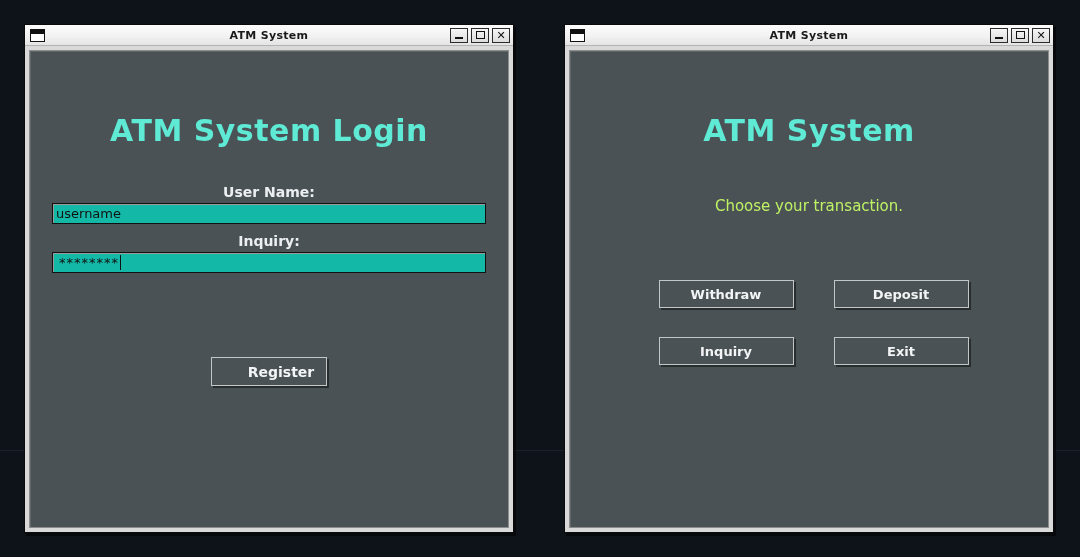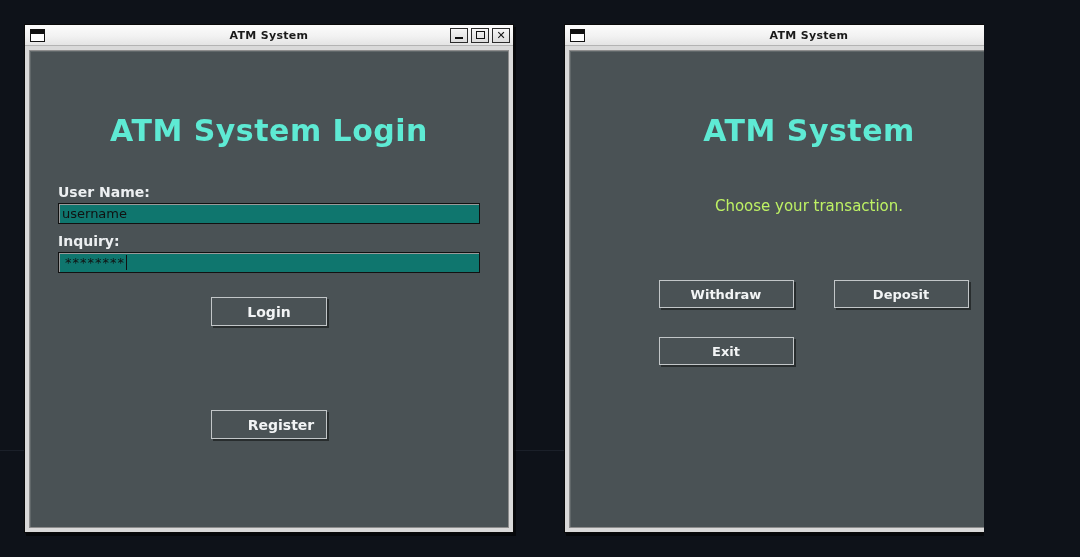--- a/index.html
+++ b/index.html
@@ -2,21 +2,21 @@
 <html><head>
 <meta charset="utf-8">
 <style>
   html, body {
     margin: 0;
     padding: 0;
     background: #0e1219;
   }
   #screen {
     position: relative;
-    width: 984px;
+    width: 1080px;
     height: 557px;
     background: #0e1219;
     overflow: hidden;
     font-family: "DejaVu Sans", "Liberation Sans", sans-serif;
   }
   
   .desk-line {
     position: absolute;
     left: 0;
     top: 450px;
@@ -125,31 +125,31 @@
     color: #5eead4;
     font-size: 30px;
     font-weight: bold;
     letter-spacing: 0.5px;
   }
 
   
   #login-window { left: 24px; top: 24px; width: 490px; height: 509px; }
   #login-window .client { height: calc(100% - 29px); }
 
-  .login-body { padding: 0 28px; }
+  .login-body { padding: 0 22px; text-align: center; }
   .field-label {
     color: #eceff1;
     font-size: 14px;
     font-weight: bold;
     margin-bottom: 3px;
   }
   .text-input {
     width: 100%;
     height: 21px;
-    background: #0f766e;
+    background: #14b8a6;
     border: 1px solid #111;
     box-shadow: inset 1px 1px 0 #9a9a9a;
     box-sizing: border-box;
     font-family: "DejaVu Sans", "Liberation Sans", sans-serif;
     font-size: 13px;
     color: #111;
     padding: 0 3px;
     display: flex;
     align-items: center;
     overflow: hidden;
@@ -244,23 +244,20 @@
 
         <div class="field-label">Inquiry:</div>
         <div class="text-input pw-input">
           <div class="pw-row">
             <span>********</span>
               <span class="caret"></span>
           </div>
         </div>
       </div>
 
-      <div style="margin-top:24px;">
-        <div class="btn btn-login">Login</div>
-      </div>
 
       <div style="margin-top:84px;">
         <div class="btn btn-register">Register</div>
       </div>
     </div>
   </div>
 
   <div class="window" id="menu-window">
     <div class="titlebar">
       <div class="win-icon"></div>
@@ -278,18 +275,19 @@
       </div>
     </div>
 
     <div class="client">
       <div class="app-title" style="margin-top:62px;">ATM System</div>
       <div class="subtitle" style="margin-top:49px;">Choose your transaction.</div>
 
       <div class="btn-grid" style="margin-top:65px;margin-left:9px;">
         <div class="btn">Withdraw</div>
         <div class="btn">Deposit</div>
+        <div class="btn">Inquiry</div>
         <div class="btn">Exit</div>
       </div>
     </div>
   </div>
 
 </div>
 
 </body></html>

